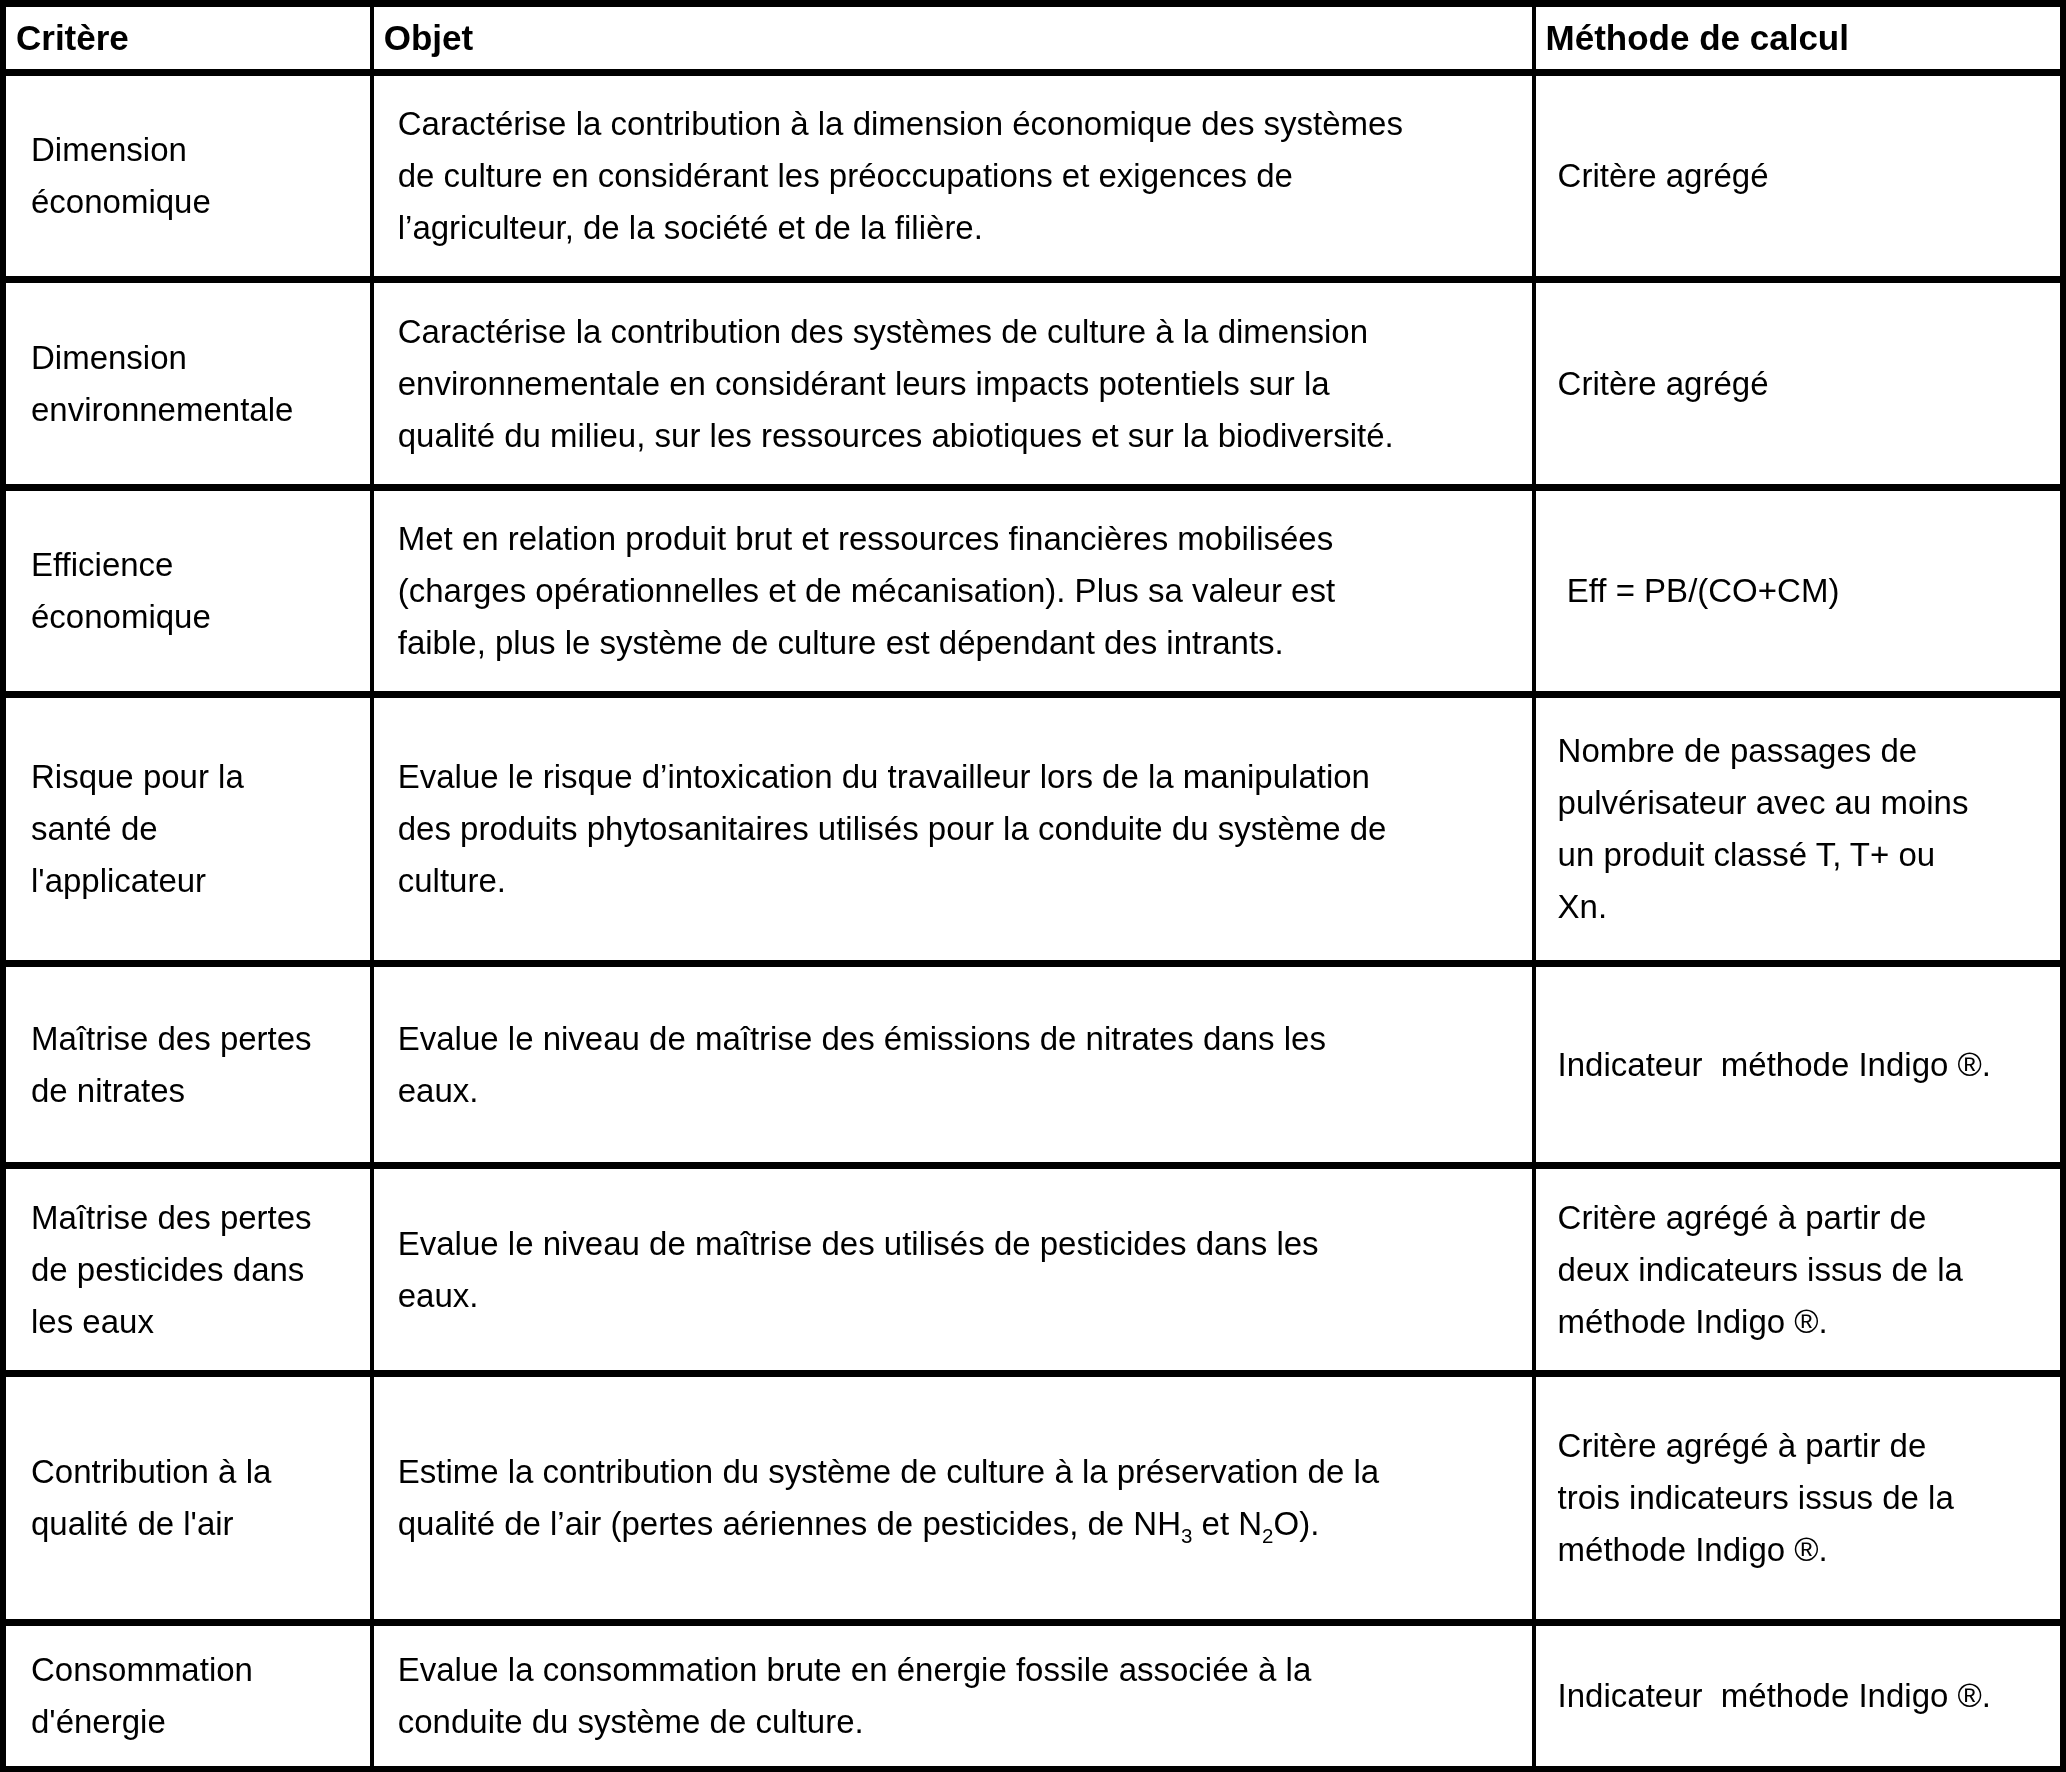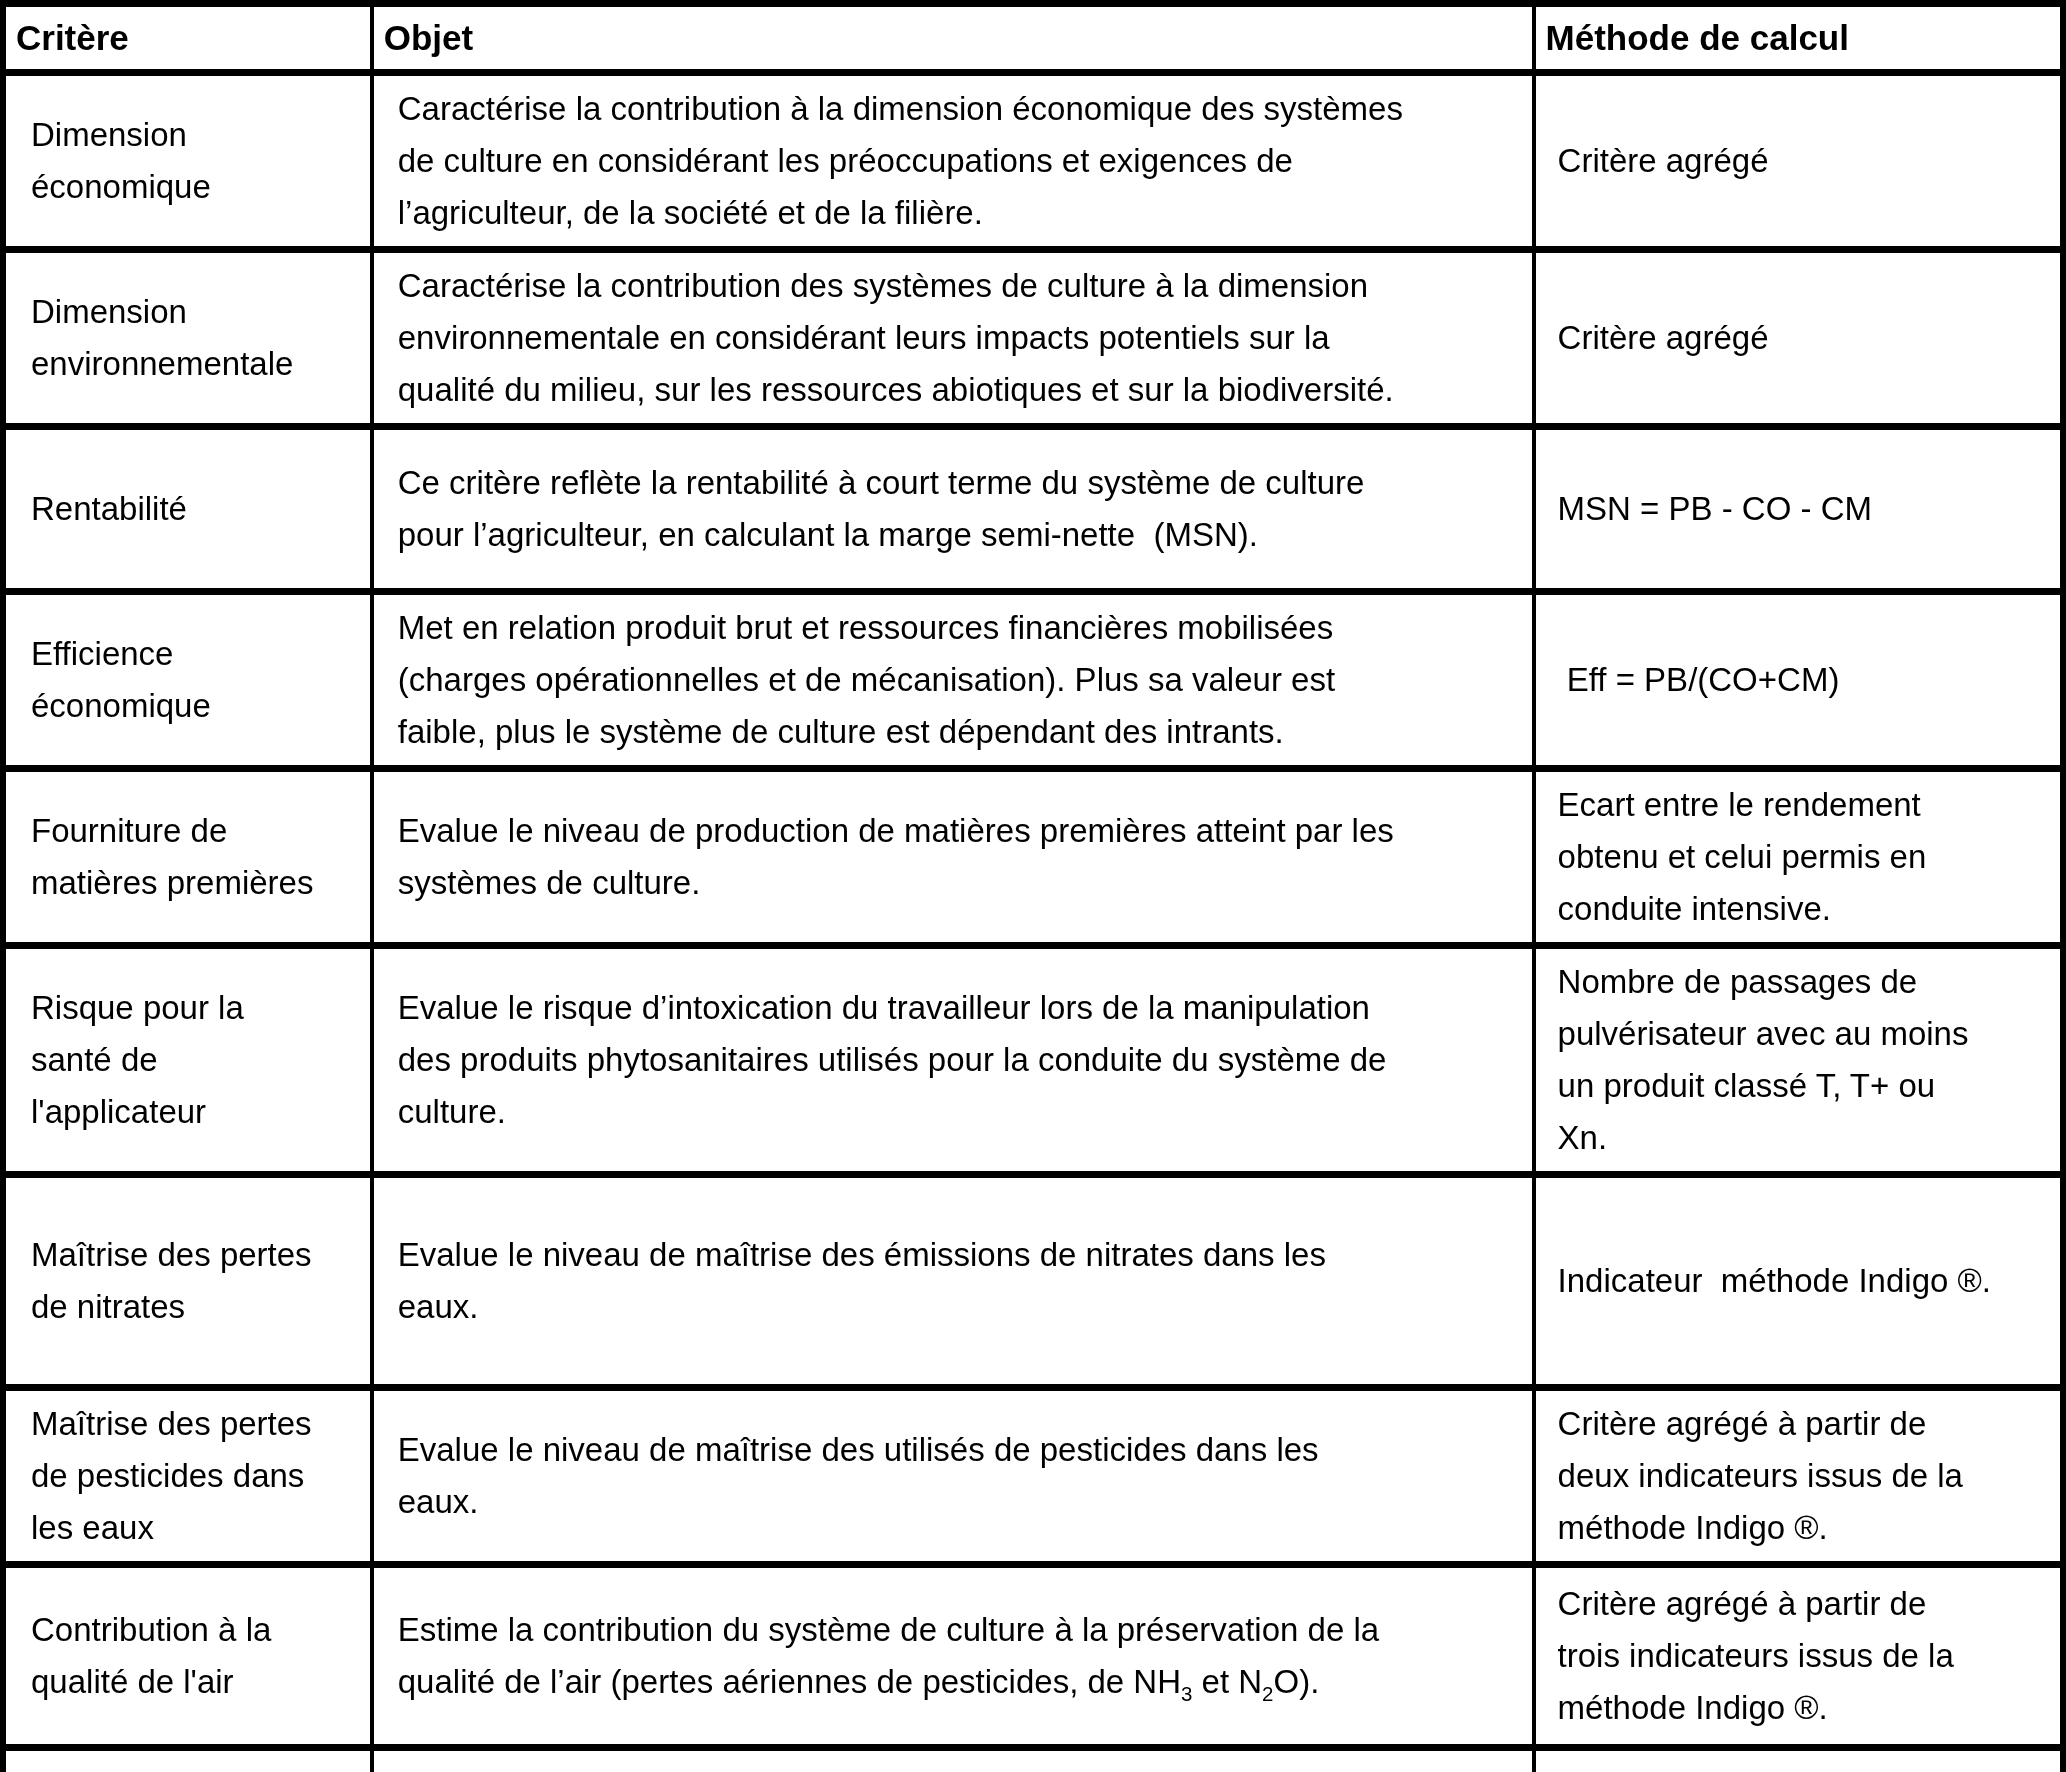--- a/index.html
+++ b/index.html
@@ -94,45 +94,30 @@
 
   <tr>
     <td class="col-critere">Dimension
 environnementale</td>
     <td class="col-objet">Caractérise la contribution des systèmes de culture à la dimension
 environnementale en considérant leurs impacts potentiels sur la
 qualité du milieu, sur les ressources abiotiques et sur la biodiversité.</td>
     <td class="col-methode">Critère agrégé</td>
   </tr>
 
-  <tr>
-    <td class="col-critere">Rentabilité</td>
-    <td class="col-objet">Ce critère reflète la rentabilité à court terme du système de culture
-pour l’agriculteur, en calculant la marge semi-nette  (MSN).</td>
-    <td class="col-methode">MSN = PB - CO - CM</td>
-  </tr>
 
   <tr>
     <td class="col-critere">Efficience
 économique</td>
     <td class="col-objet">Met en relation produit brut et ressources financières mobilisées
 (charges opérationnelles et de mécanisation). Plus sa valeur est
 faible, plus le système de culture est dépendant des intrants.</td>
     <td class="col-methode"> Eff = PB/(CO+CM)</td>
   </tr>
 
-  <tr>
-    <td class="col-critere">Fourniture de
-matières premières</td>
-    <td class="col-objet">Evalue le niveau de production de matières premières atteint par les
-systèmes de culture.</td>
-    <td class="col-methode">Ecart entre le rendement
-obtenu et celui permis en
-conduite intensive.</td>
-  </tr>
 
   <tr>
     <td class="col-critere">Risque pour la
 santé de
 l'applicateur</td>
     <td class="col-objet">Evalue le risque d’intoxication du travailleur lors de la manipulation
 des produits phytosanitaires utilisés pour la conduite du système de
 culture.</td>
     <td class="col-methode">Nombre de passages de
 pulvérisateur avec au moins

